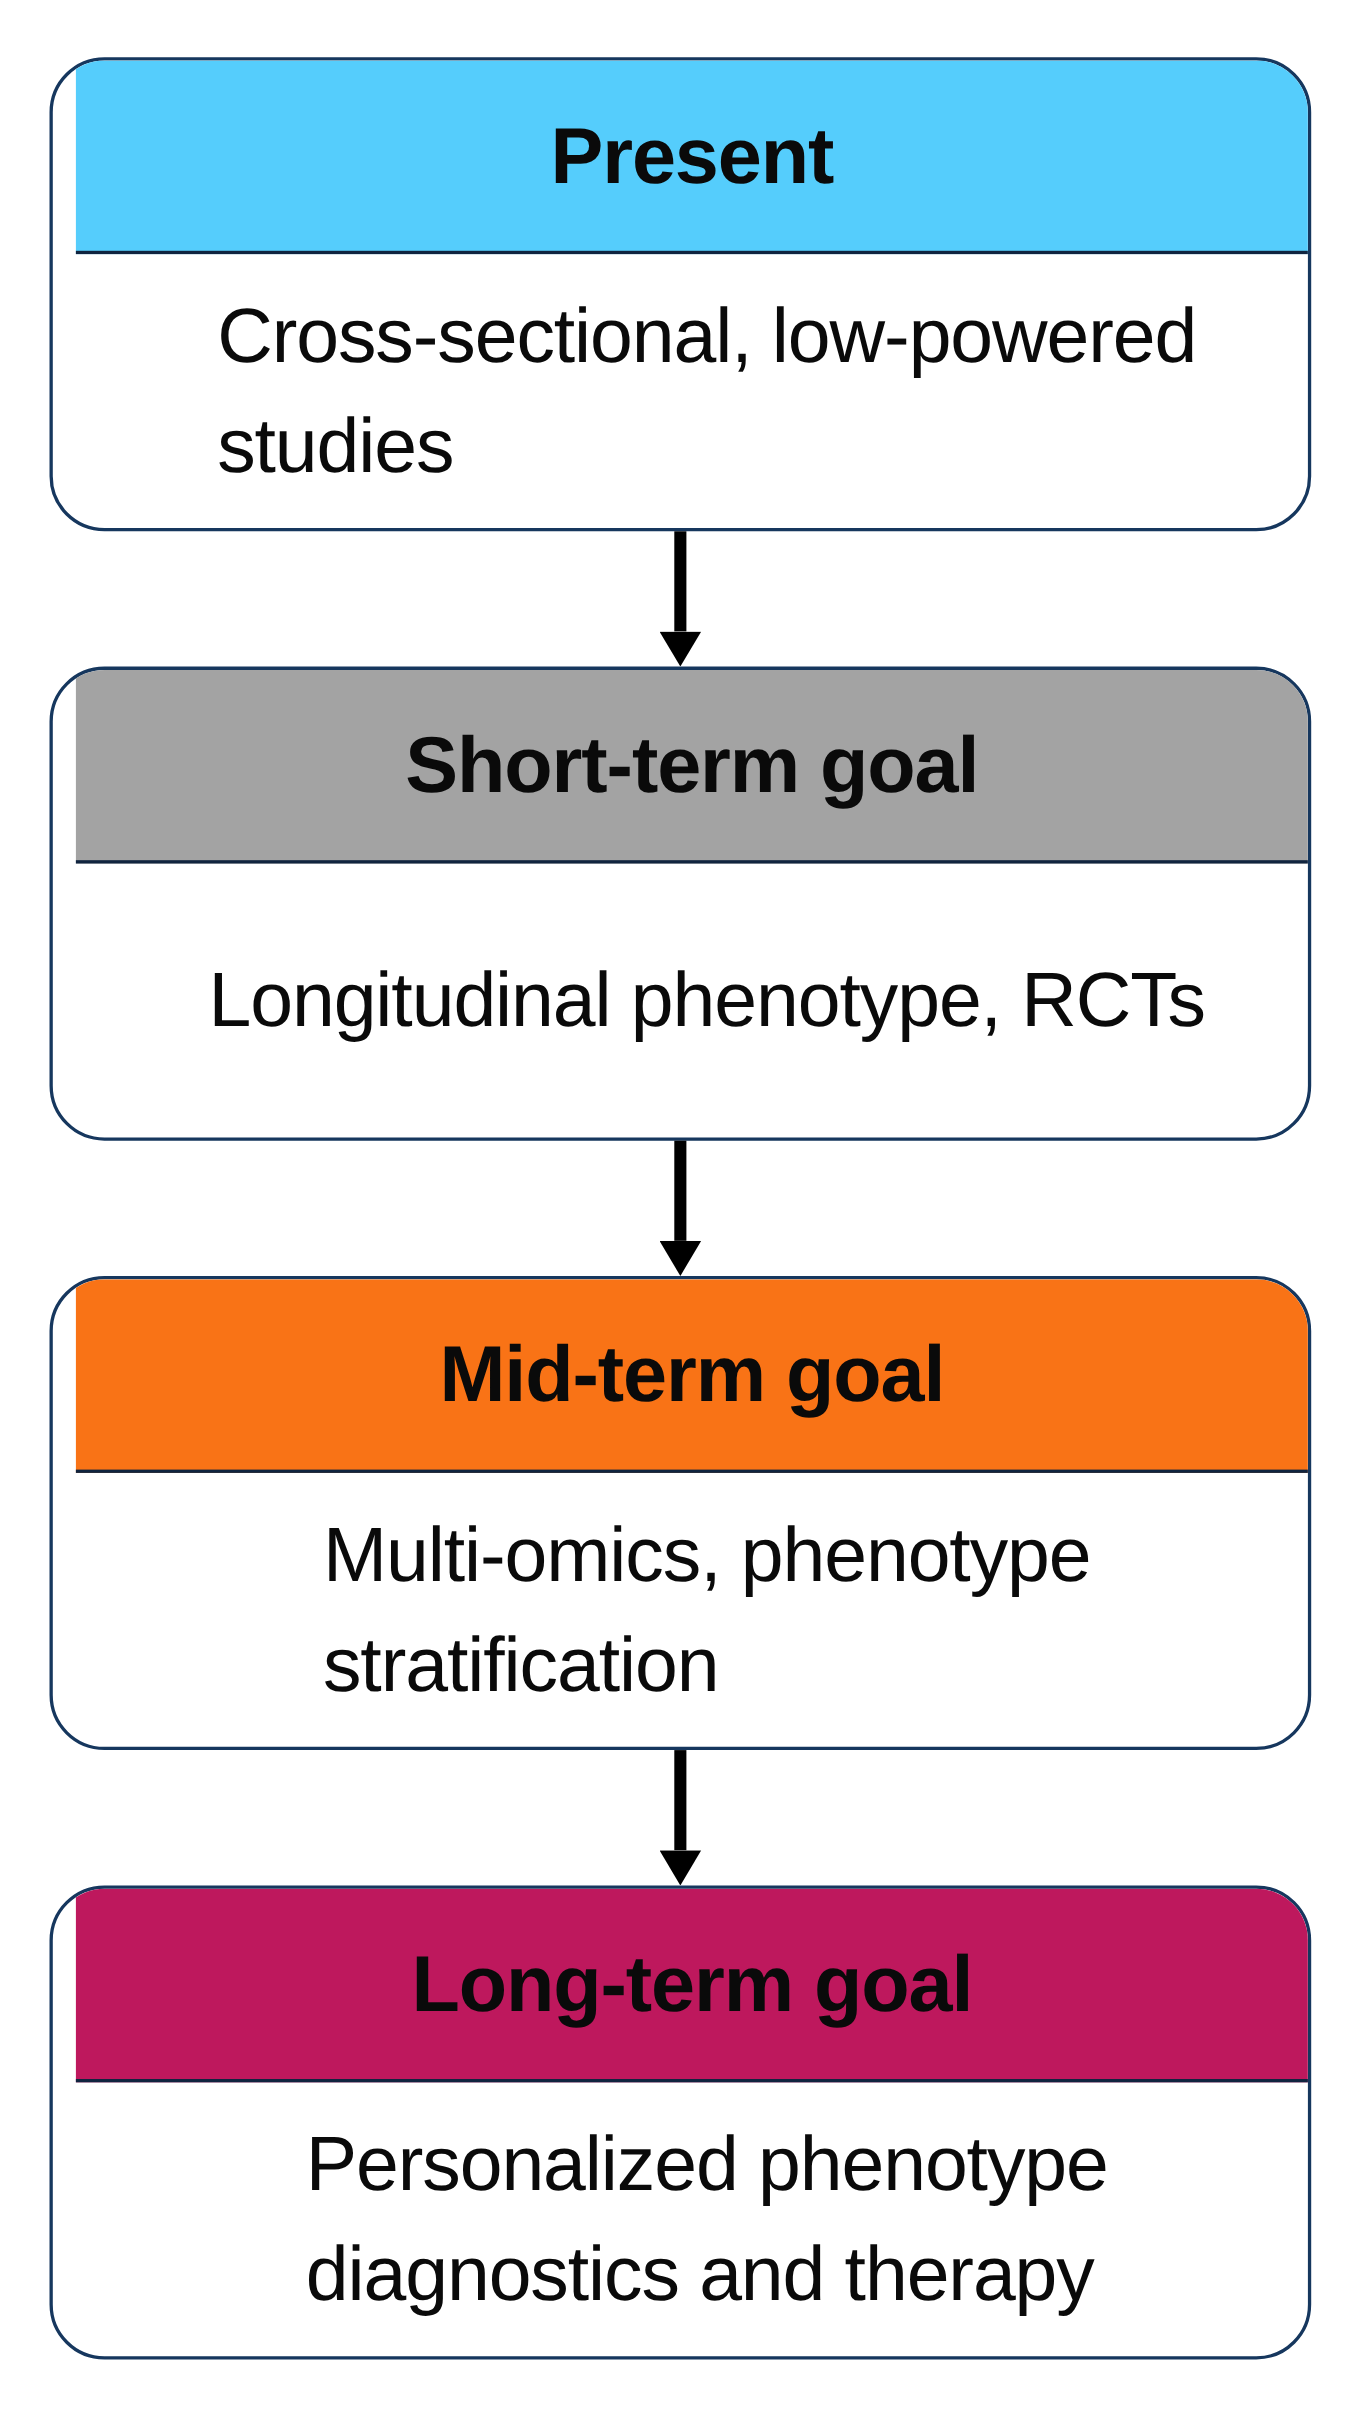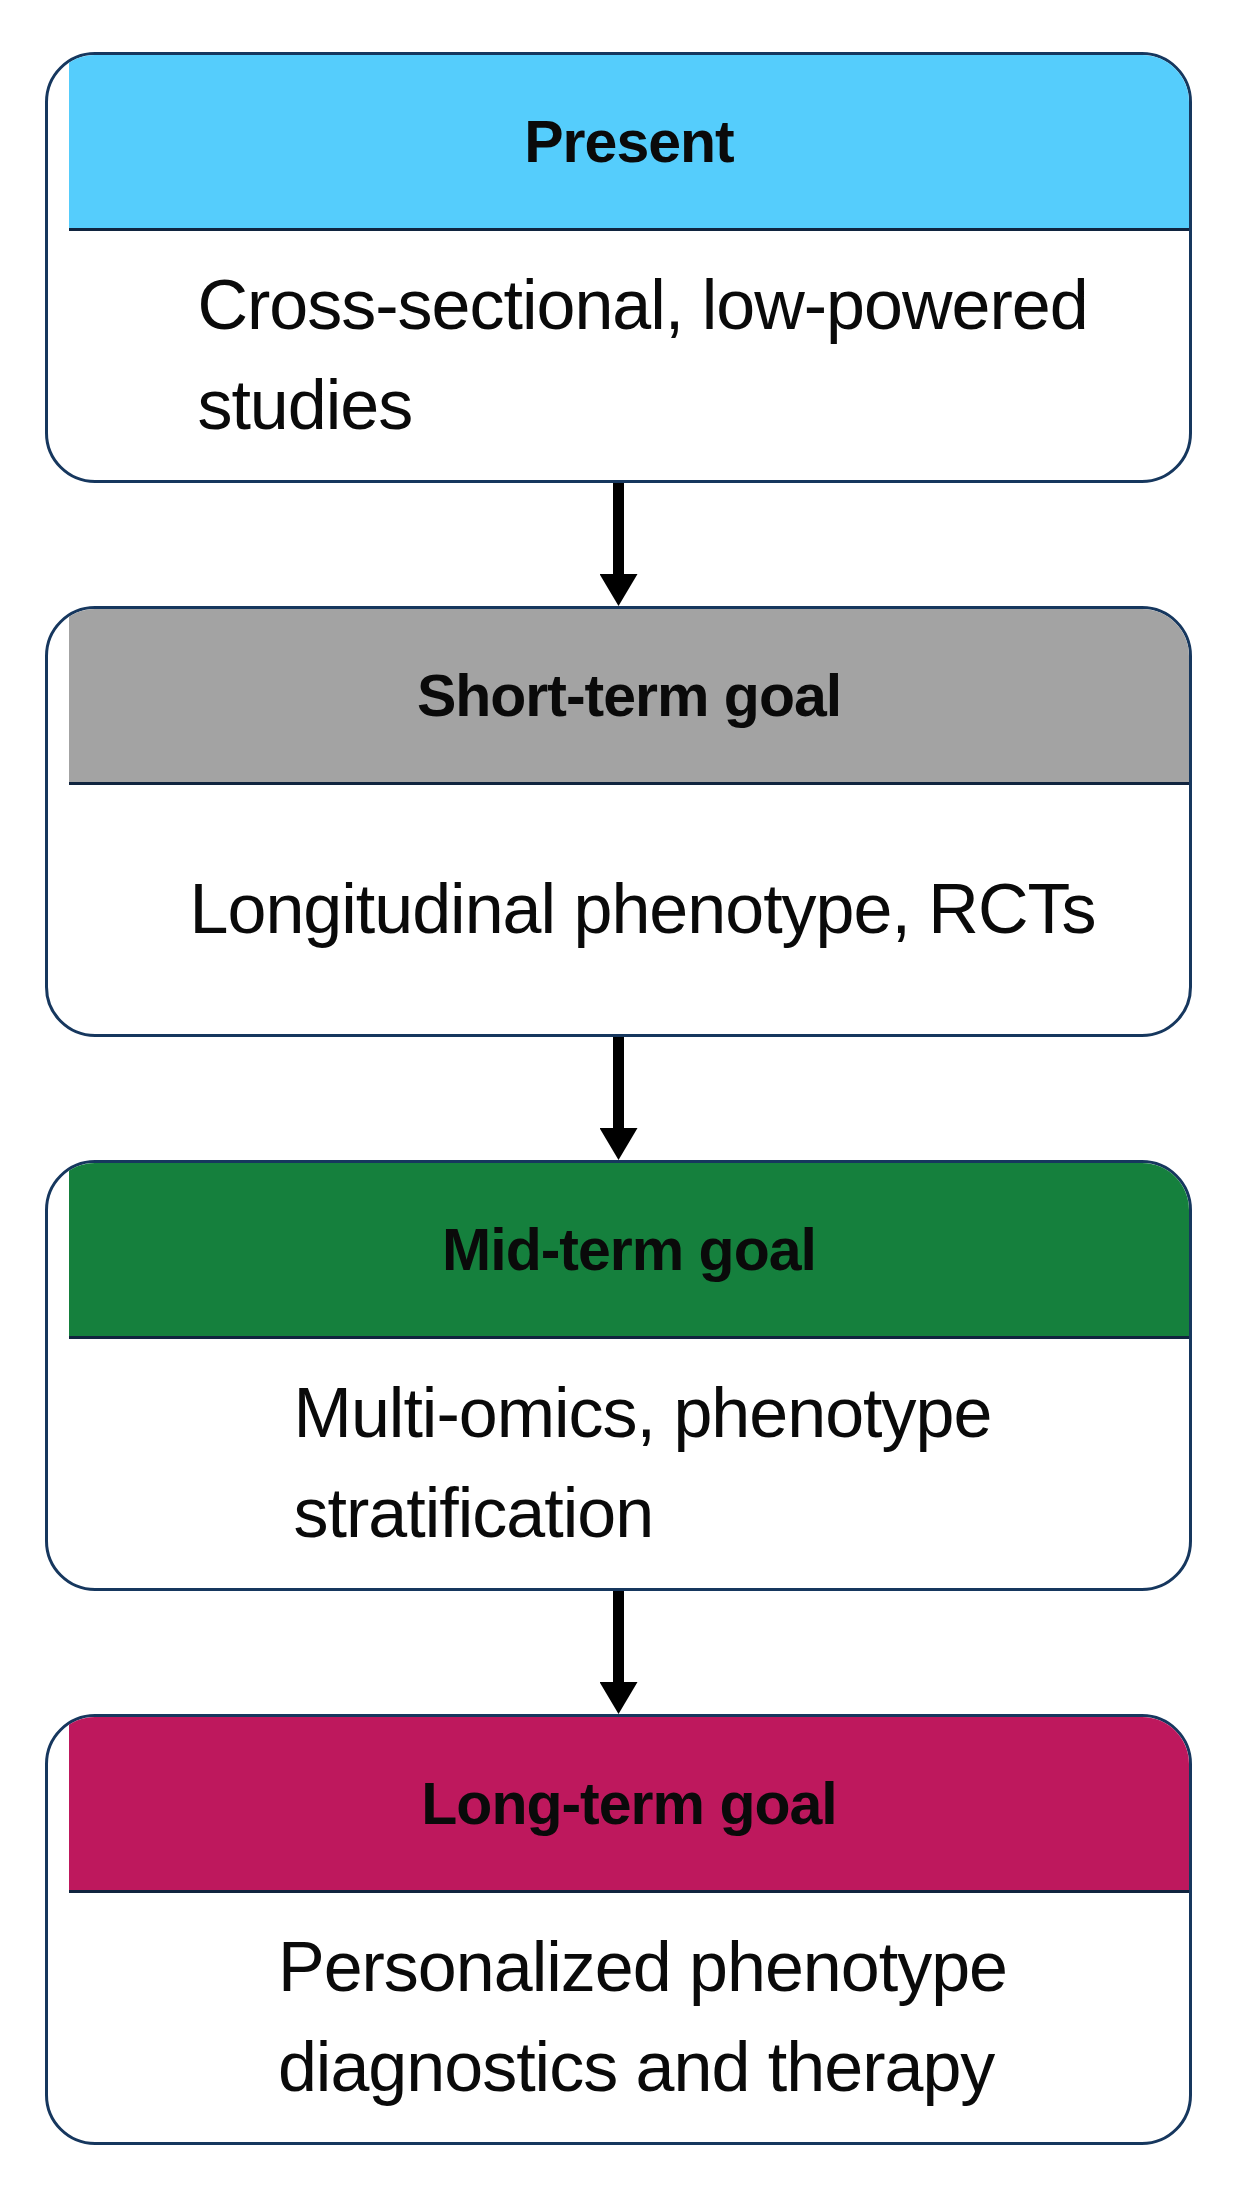--- a/index.html
+++ b/index.html
@@ -33,21 +33,21 @@
     display: flex;
     flex-direction: column;
   }
   .node-header {
     box-sizing: content-box;
     height: 173px;
     border-bottom: 3px solid #10243f;  
     display: flex;
     align-items: center;
     justify-content: center;
-    font-size: 59px;
+    font-size: 72px;
     font-weight: bold;
     letter-spacing: -1px;
     margin-left: 21px;
   }
   .node-body {
     flex: 1;
     display: flex;
     align-items: center;
     justify-content: center;
     text-align: left;
@@ -99,21 +99,21 @@
     </header>
     <div class="node-body">Longitudinal phenotype, RCTs</div>
   </section>
 
   <div class="arrow">
     <div class="arrow-shaft" style="background-color: rgb(0, 0, 0);"></div>
     <div class="arrow-head" style="background-color: rgb(0, 0, 0);"></div>
   </div>
 
   <section class="node">
-    <header class="node-header" style="background-color: #15803d;">
+    <header class="node-header" style="background-color: #f97316;">
       <span>Mid-term goal</span>
     </header>
     <div class="node-body">Multi-omics, phenotype
 stratification</div>
   </section>
 
   <div class="arrow">
     <div class="arrow-shaft" style="background-color: rgb(0, 0, 0);"></div>
     <div class="arrow-head" style="background-color: rgb(0, 0, 0);"></div>
   </div>

